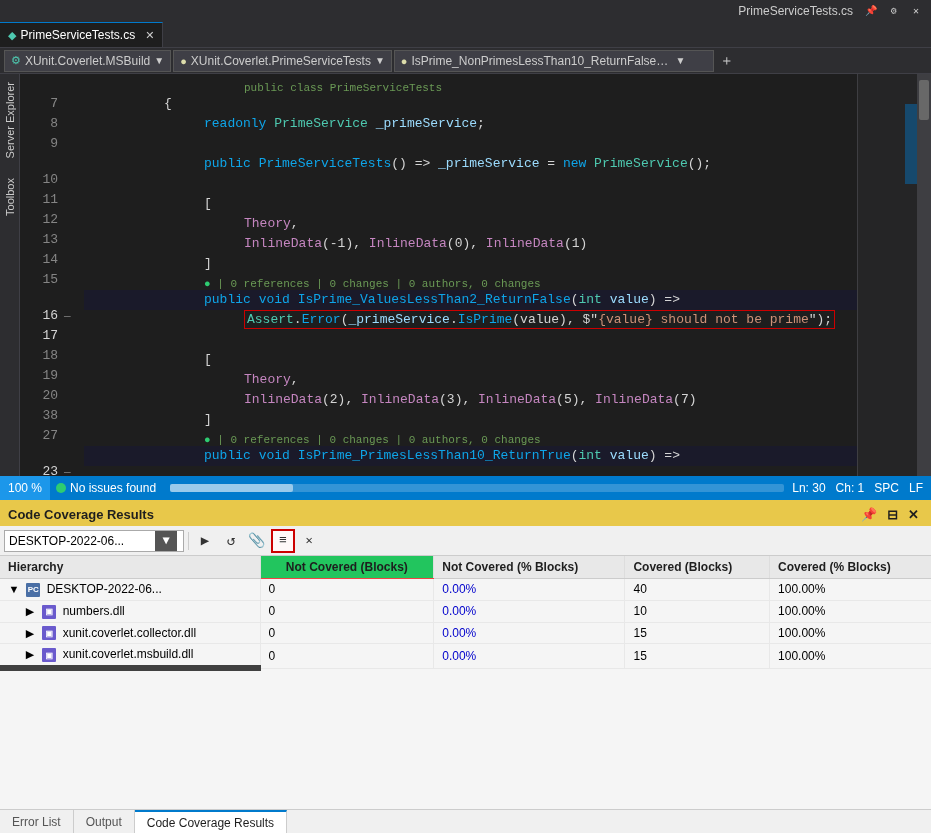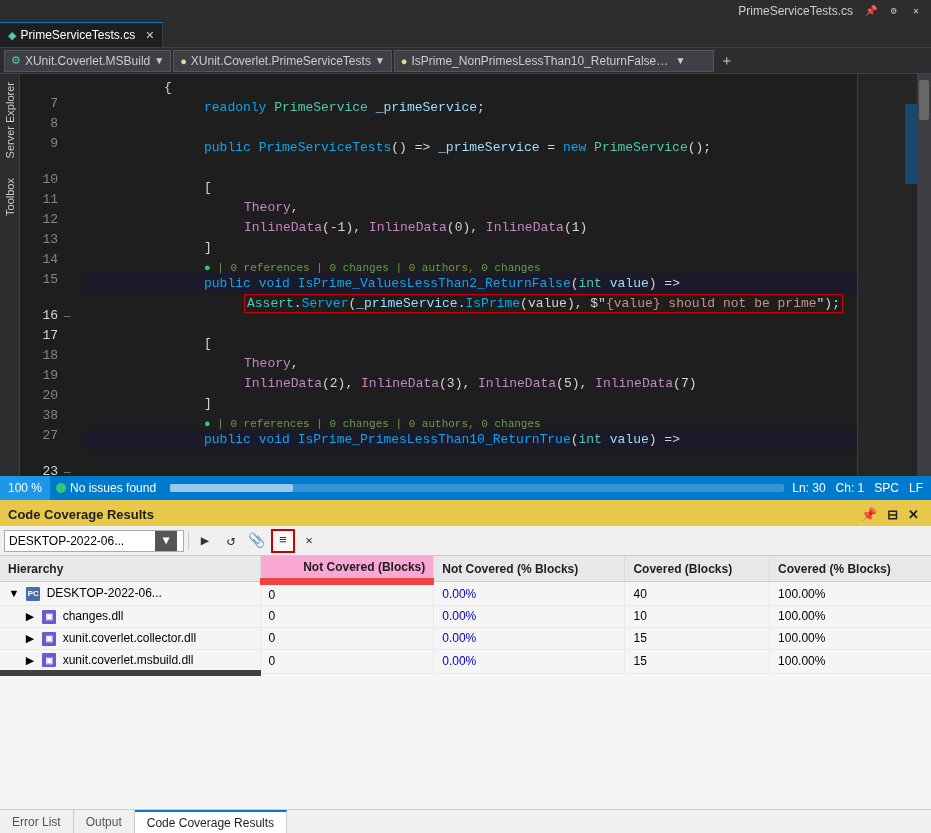--- a/index.html
+++ b/index.html
@@ -125,20 +125,21 @@
         <div style="height:20px;"></div>
         <div style="height:20px;"></div>
         <div style="height:20px;"></div>
         <div style="height:16px;"></div>
         <div style="height:20px; display:flex; align-items:center; color:#858585; font-size:11px;">—</div>
 
       </div>
 
       <div style="flex:1; background:#1e1e1e; padding:4px 0 4px 4px; overflow:hidden; font-size:13px; line-height:20px; color:#d4d4d4;">
 
+        <div style="height:16px; color:#6a9955; font-size:11px; padding-left:160px;">public class PrimeServiceTests</div>
 
         <div style="height:20px;"><span style="padding-left:80px;">{</span></div>
 
         <div style="height:20px;">
           <span style="padding-left:120px;"><span class="kw">readonly</span> <span class="type">PrimeService</span> <span style="color:#9cdcfe;">_primeService</span>;</span>
         </div>
 
         <div style="height:20px;"></div>
 
 
@@ -160,21 +161,21 @@
 
         <div style="height:20px;"><span style="padding-left:120px;">]</span></div>
 
         <div style="height:16px; color:#6a9955; font-size:11px; padding-left:120px;"><span style="color:#2ecc71;">●</span> | 0 references | 0 changes | 0 authors, 0 changes</div>
 
         <div style="height:20px; background:#1a1a2a;">
           <span style="padding-left:120px;"><span class="kw">public</span> <span class="kw">void</span> <span class="method">IsPrime_ValuesLessThan2_ReturnFalse</span>(<span class="type">int</span> <span style="color:#9cdcfe;">value</span>) =&gt;</span>
         </div>
 
         <div style="height:20px;">
-          <span style="padding-left:160px;"><span style="border:1.5px solid #cc0000; padding: 1px 2px;"><span class="type">Assert</span>.<span class="method">Server</span>(<span style="color:#9cdcfe;">_primeService</span>.<span class="method">IsPrime</span>(value), $"<span class="str">{value} should not be prime</span>");</span></span>
+          <span style="padding-left:160px;"><span style="border:1.5px solid #cc0000; padding: 1px 2px;"><span class="type">Assert</span>.<span class="method">Error</span>(<span style="color:#9cdcfe;">_primeService</span>.<span class="method">IsPrime</span>(value), $"<span class="str">{value} should not be prime</span>");</span></span>
         </div>
 
         <div style="height:20px;"></div>
 
         <div style="height:20px;"><span style="padding-left:120px;">[</span></div>
 
         <div style="height:20px;">
           <span style="padding-left:160px;"><span style="color:#c586c0;">Theory</span>,</span>
         </div>
 
@@ -249,21 +250,21 @@
       <div style="width:24px; height:24px; display:flex; align-items:center; justify-content:center; font-size:14px; color:#333; cursor:pointer;">📎</div>
       <div style="width:24px; height:24px; display:flex; align-items:center; justify-content:center; font-size:13px; color:#333; cursor:pointer; border:2px solid #cc0000; background:#fff8f8;">≡</div>
       <div style="width:24px; height:24px; display:flex; align-items:center; justify-content:center; font-size:12px; color:#333; cursor:pointer;">✕</div>
     </div>
 
     <div style="flex:1; overflow-y:auto;">
       <table style="width:100%; border-collapse:collapse; font-family:Segoe UI,sans-serif; font-size:12px;">
         <thead>
           <tr>
             <th style="background:#e8e8e8; border-bottom:1px solid #ccc; border-right:1px solid #ddd; padding:4px 8px; text-align:left; font-weight:600; color:#1e1e1e; white-space:nowrap; width:260px;">Hierarchy</th>
-            <th style="background:#f9a8d4; border-bottom:7px solid #ef4444; border-right:1px solid #ddd; padding:4px 8px; text-align:right; font-weight:600; color:#1e1e1e; white-space:nowrap;">Not Covered (Blocks)</th>
+            <th style="background:#22c55e; border-bottom:1px solid #ef4444; border-right:1px solid #ddd; padding:4px 8px; text-align:center; font-weight:600; color:#1e1e1e; white-space:nowrap;">Not Covered (Blocks)</th>
             <th style="background:#e8e8e8; border-bottom:1px solid #ccc; border-right:1px solid #ddd; padding:4px 8px; text-align:left; font-weight:600; color:#1e1e1e; white-space:nowrap;">Not Covered (% Blocks)</th>
             <th style="background:#e8e8e8; border-bottom:1px solid #ccc; border-right:1px solid #ddd; padding:4px 8px; text-align:left; font-weight:600; color:#1e1e1e; white-space:nowrap;">Covered (Blocks)</th>
             <th style="background:#e8e8e8; border-bottom:1px solid #ccc; padding:4px 8px; text-align:left; font-weight:600; color:#1e1e1e; white-space:nowrap;">Covered (% Blocks)</th>
           </tr>
         </thead>
         <tbody>
 
           <tr>
             <td style="border-bottom:1px solid #e8e8e8; border-right:1px solid #e8e8e8; padding:3px 8px; white-space:nowrap;">
               <span style="display:inline-flex; align-items:center; justify-content:center; width:12px; cursor:pointer; font-size:11px;">▼</span>
@@ -273,21 +274,21 @@
             <td style="border-bottom:1px solid #e8e8e8; border-right:1px solid #e8e8e8; padding:3px 8px;">0</td>
             <td style="border-bottom:1px solid #e8e8e8; border-right:1px solid #e8e8e8; padding:3px 8px; color:#0000cc;">0.00%</td>
             <td style="border-bottom:1px solid #e8e8e8; border-right:1px solid #e8e8e8; padding:3px 8px;">40</td>
             <td style="border-bottom:1px solid #e8e8e8; padding:3px 8px;">100.00%</td>
           </tr>
 
           <tr>
             <td style="border-bottom:1px solid #e8e8e8; border-right:1px solid #e8e8e8; padding:3px 8px 3px 24px; white-space:nowrap;">
               <span style="display:inline-flex; align-items:center; justify-content:center; width:12px; cursor:pointer; font-size:11px;">▶</span>
               <span style="display:inline-flex; align-items:center; justify-content:center; background:#6a5acd; color:#fff; font-size:8px; font-weight:bold; width:14px; height:14px; border-radius:1px; margin:0 3px; vertical-align:middle;">▣</span>
-              <span>changes.dll</span>
+              <span>numbers.dll</span>
             </td>
             <td style="border-bottom:1px solid #e8e8e8; border-right:1px solid #e8e8e8; padding:3px 8px;">0</td>
             <td style="border-bottom:1px solid #e8e8e8; border-right:1px solid #e8e8e8; padding:3px 8px; color:#0000cc;">0.00%</td>
             <td style="border-bottom:1px solid #e8e8e8; border-right:1px solid #e8e8e8; padding:3px 8px;">10</td>
             <td style="border-bottom:1px solid #e8e8e8; padding:3px 8px;">100.00%</td>
           </tr>
 
           <tr>
             <td style="border-bottom:1px solid #e8e8e8; border-right:1px solid #e8e8e8; padding:3px 8px 3px 24px; white-space:nowrap;">
               <span style="display:inline-flex; align-items:center; justify-content:center; width:12px; cursor:pointer; font-size:11px;">▶</span>

